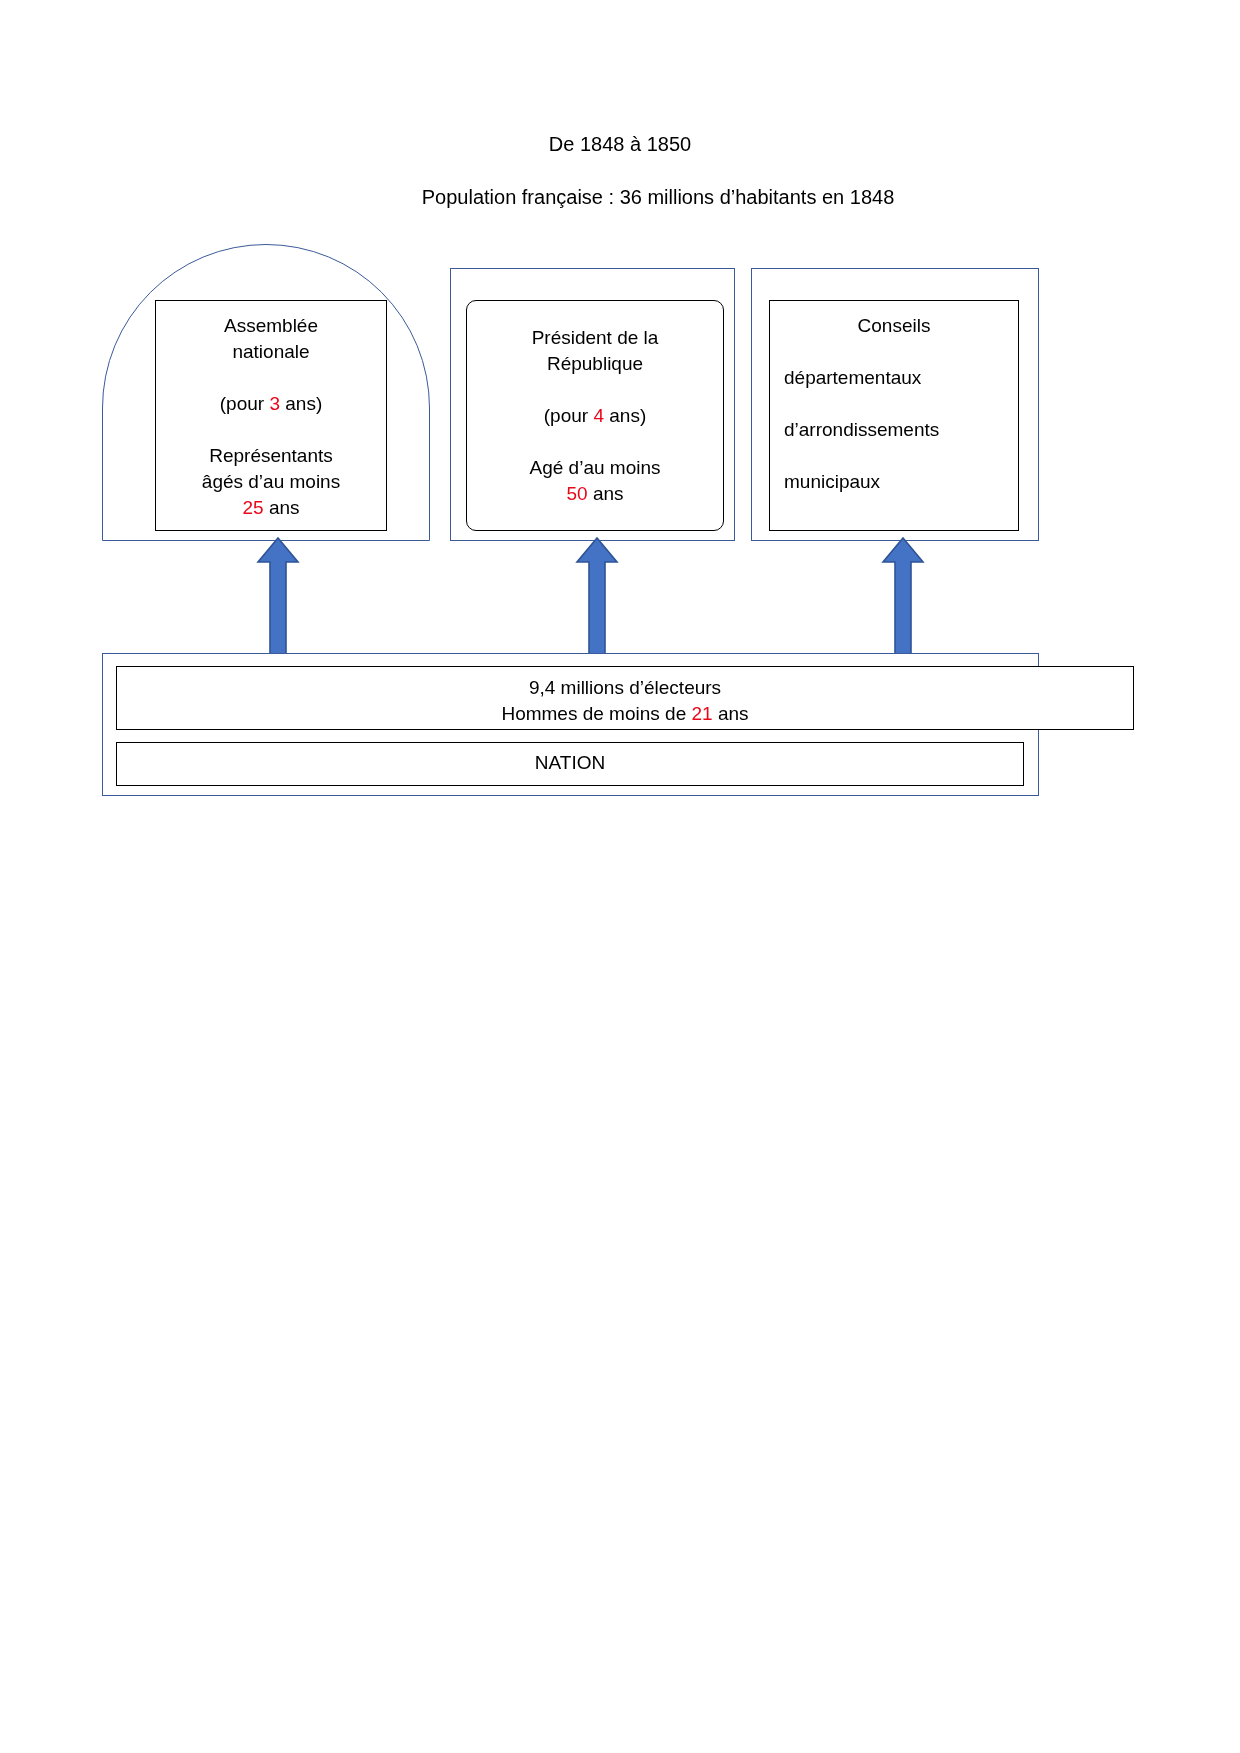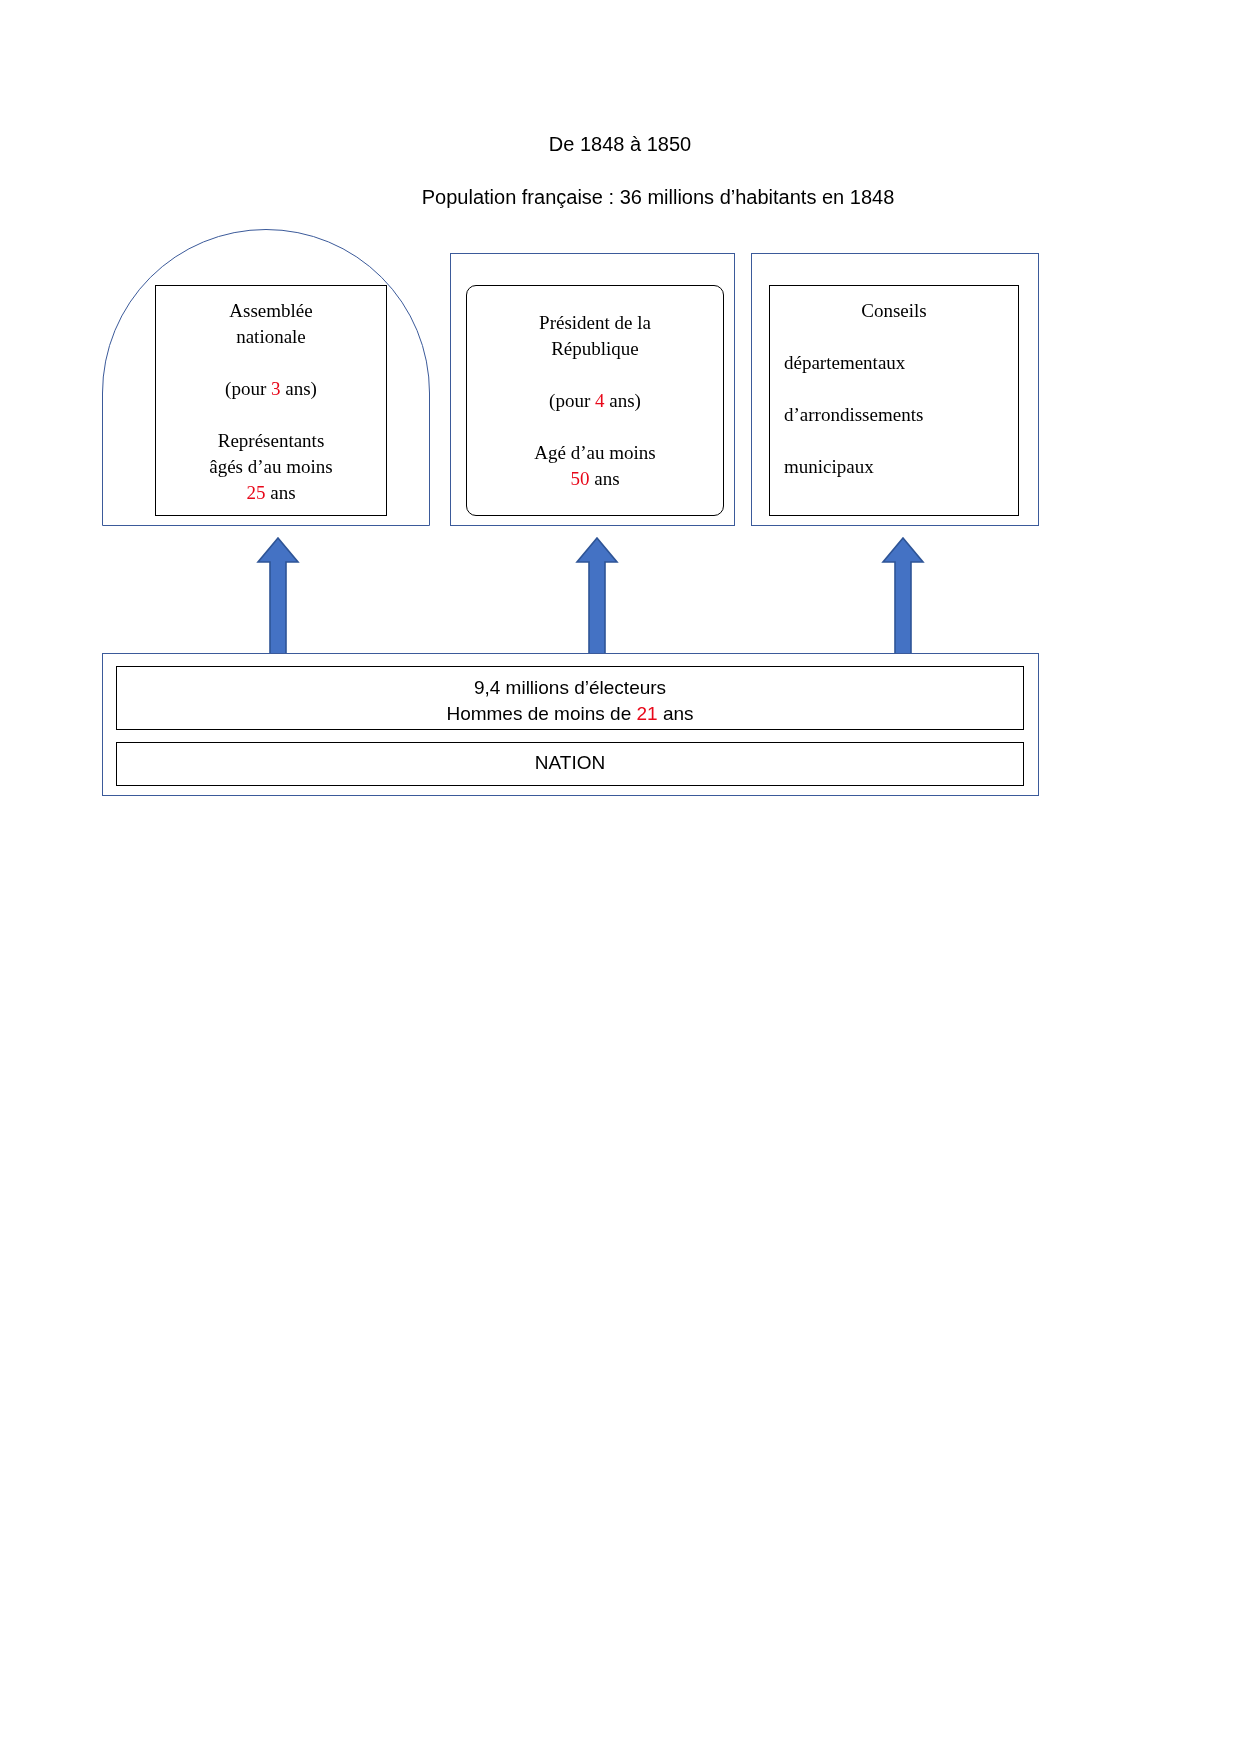--- a/index.html
+++ b/index.html
@@ -36,24 +36,23 @@
     font-size: 20px;
     line-height: 26px;
     color: #000;
     padding-left: 38px;
   }
 
   
   .institutions {
     position: absolute;
     left: 0;
-    top: 229px;
+    top: 244px;
     width: 1240px;
     height: 300px;
-    font-family: Liberation Serif, serif;
   }
 
   
   .shell {
     position: absolute;
     box-sizing: border-box;
     border: 1.6px solid #3b5a9a;
     background: #ffffff;
   }
   .shell-arch {
@@ -146,21 +145,21 @@
     box-sizing: border-box;
     border: 1.4px solid #000000;
     background: #ffffff;
     text-align: center;
     font-size: 19px;
     line-height: 26px;
   }
   .nation-row-voters {
     left: 13px;
     top: 12px;
-    width: 908px;
+    width: 1018px;
     height: 64px;
     padding-top: 8px;
   }
   .nation-row-nation {
     left: 13px;
     top: 88px;
     width: 908px;
     height: 44px;
     padding-top: 7px;
   }

